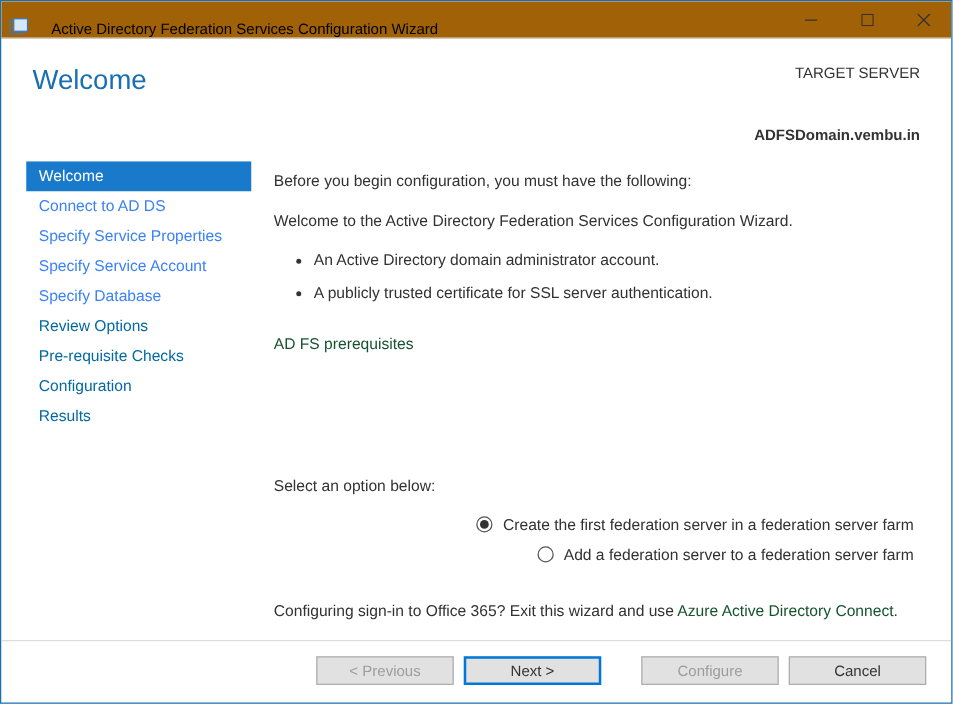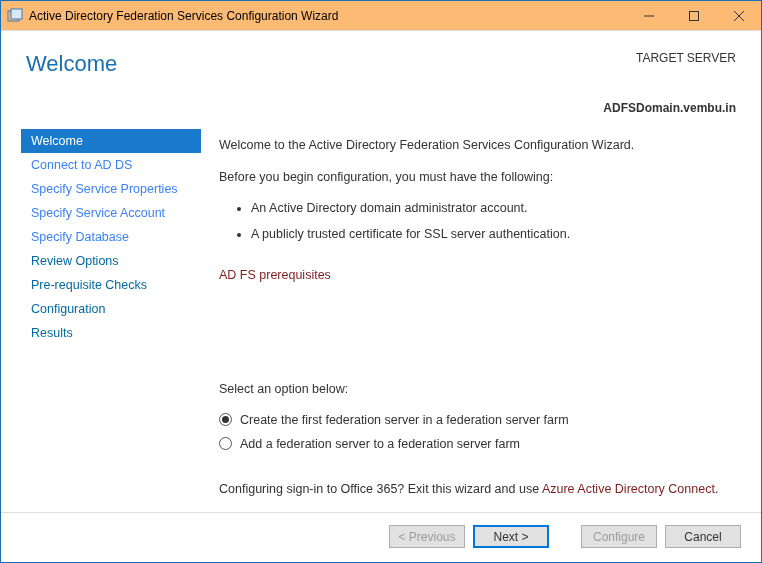--- a/index.html
+++ b/index.html
@@ -9,25 +9,26 @@
       background: #fff;
       width: 762px;
       height: 563px;
       border: 1px solid #1a6fb0;
       display: flex;
       flex-direction: column;
       overflow: hidden;
     }
     .titlebar {
       height: 30px;
-      background: #fdba74;
+      background: #a16207;
       border-bottom: 1px solid #ddd;
       display: flex;
-      align-items: center;
+      align-items: flex-end;
       padding-left: 6px;
+      gap: 12px;
     }
     .titlebar .app-icon {
       width: 16px; height: 16px; margin-right: 6px;
       display: flex; align-items: center; justify-content: center;
     }
     .titlebar .title { font-size: 12px; color: #000; flex: 1; }
     .titlebar .win-controls { display: flex; height: 100%; }
     .titlebar .win-btn {
       width: 45px; height: 100%;
       display: flex; align-items: center; justify-content: center;
@@ -66,45 +67,45 @@
       flex: 1;
       padding: 8px 30px 0 18px;
       font-size: 12.5px;
       color: #323232;
       display: flex;
       flex-direction: column;
     }
     .content p { margin-bottom: 14px; line-height: 1.4; }
     .content ul { list-style: disc; margin: 0 0 14px 32px; }
     .content ul li { margin-bottom: 10px; line-height: 1.3; }
-    .link { color: #7f1d1d; cursor: pointer; }
+    .link { color: #14532d; cursor: pointer; }
     .spacer { flex: 1; }
     .option-row {
       display: flex; align-items: center;
-      margin-bottom: 10px; cursor: pointer;
+      margin-bottom: 10px; cursor: pointer; justify-content: flex-end;
     }
     .radio {
       width: 13px; height: 13px; border-radius: 50%;
       border: 1px solid #555; margin-right: 8px;
       display: flex; align-items: center; justify-content: center;
       flex-shrink: 0;
     }
     .radio.selected::after {
       content: ""; width: 7px; height: 7px;
       background: #333; border-radius: 50%;
     }
     .footer {
       border-top: 1px solid #ddd;
       padding: 12px 20px 14px 20px;
       display: flex;
       justify-content: flex-end;
       gap: 8px;
     }
     .btn {
-      width: 76px; height: 23px;
+      width: 110px; height: 23px;
       background: #e1e1e1;
       border: 1px solid #adadad;
       font-size: 12px;
       color: #333;
       display: flex; align-items: center; justify-content: center;
       cursor: pointer;
     }
     .btn.disabled { color: #9d9d9d; cursor: default; }
     .btn.default { border: 2px solid #0078d7; }
     .btn-gap { width: 16px; }
@@ -156,22 +157,22 @@
     <div class="sidebar-item"><span>Specify Service Properties</span></div>
     <div class="sidebar-item"><span>Specify Service Account</span></div>
     <div class="sidebar-item"><span>Specify Database</span></div>
     <div class="sidebar-item disabled"><span>Review Options</span></div>
     <div class="sidebar-item disabled"><span>Pre-requisite Checks</span></div>
     <div class="sidebar-item disabled"><span>Configuration</span></div>
     <div class="sidebar-item disabled"><span>Results</span></div>
   </div>
 
   <div class="content">
+    <p>Before you begin configuration, you must have the following:</p>
     <p>Welcome to the Active Directory Federation Services Configuration Wizard.</p>
-    <p>Before you begin configuration, you must have the following:</p>
     <ul>
       <li>An Active Directory domain administrator account.</li>
       <li>A publicly trusted certificate for SSL server authentication.</li>
     </ul>
     <p><span class="link">AD FS prerequisites</span></p>
 
     <div class="spacer"></div>
 
     <p>Select an option below:</p>
     <div class="option-row">

